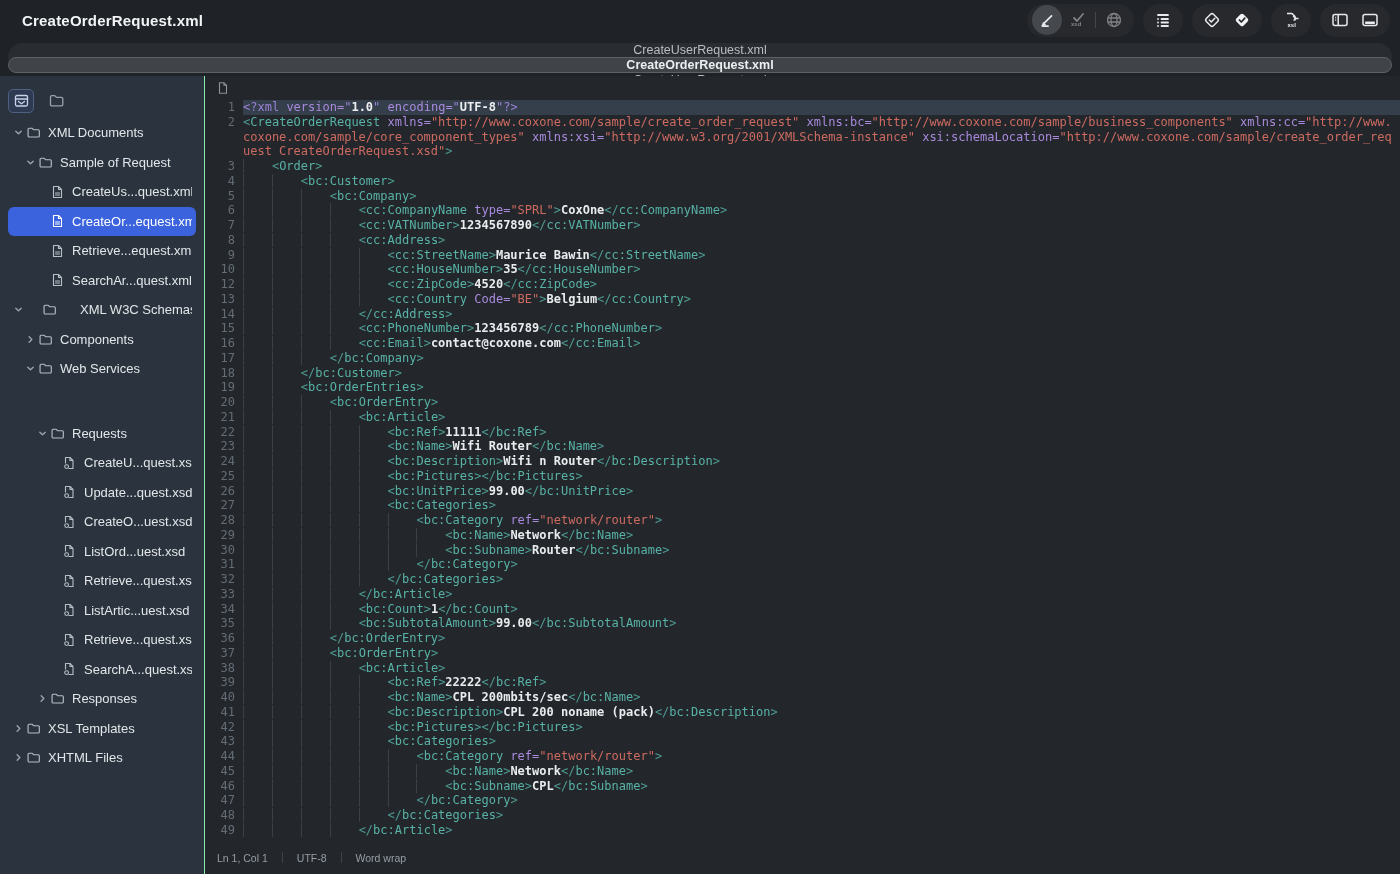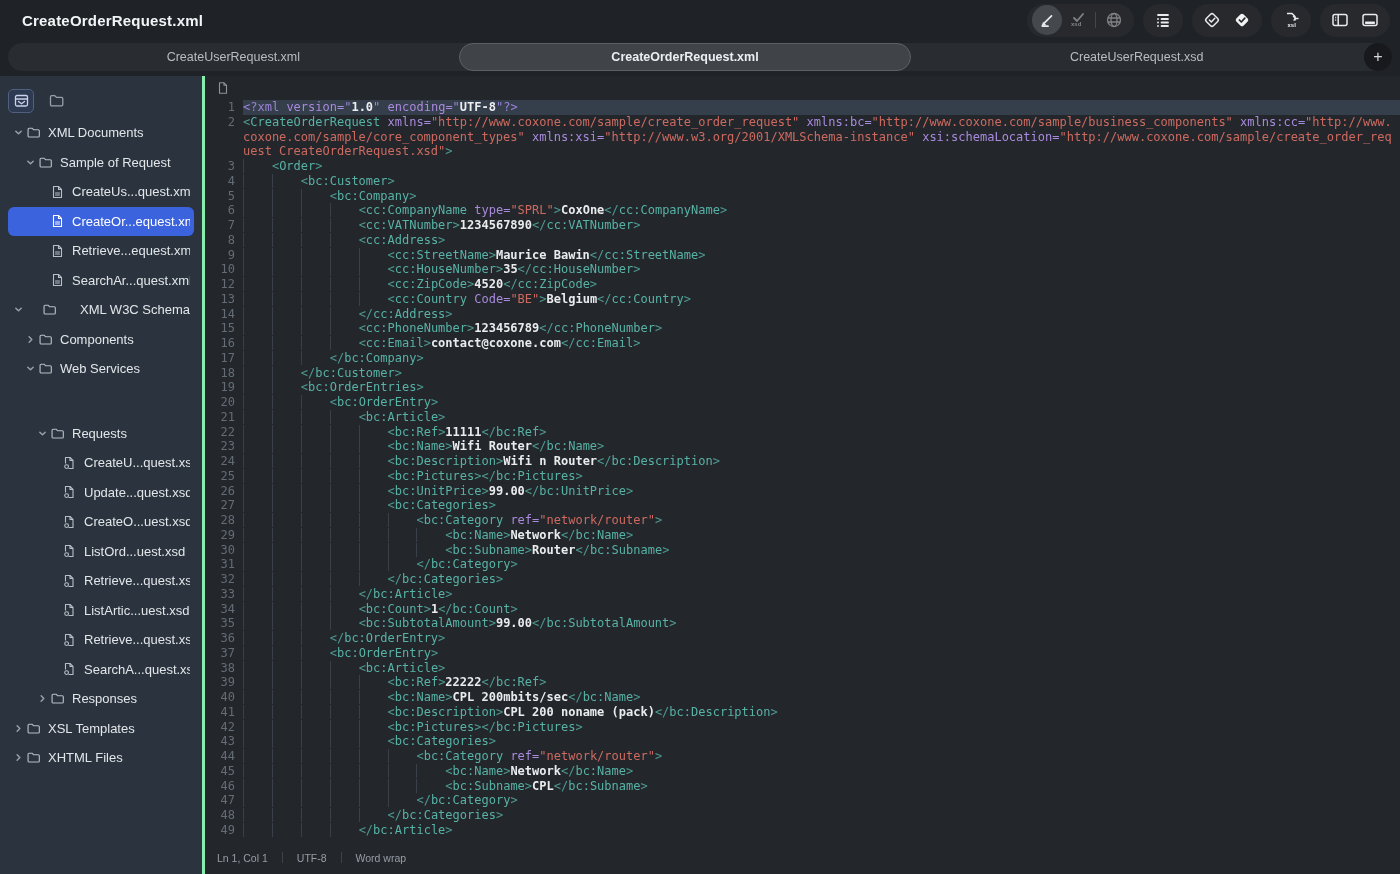--- a/index.html
+++ b/index.html
@@ -12,33 +12,33 @@
   .titlebar .title{font-size:15px;font-weight:bold;color:#f2f4f5;letter-spacing:.2px;}
   .tb-right{margin-left:auto;display:flex;align-items:center;gap:9px;}
   .pill{display:flex;align-items:center;background:#27292d;border-radius:17px;height:33px;padding:0 5px;}
   .tbtn{width:30px;height:30px;border-radius:50%;display:flex;align-items:center;justify-content:center;cursor:pointer;}
   .tbtn.sel{background:#45494e;}
   .tbtn svg{display:block;}
   .tb-div{width:1px;height:16px;background:#43474c;margin:0 3px;}
   .dim{opacity:.5;}
 
   
-  .tabstrip{display:flex;align-items:stretch;height:28px;margin:3px 8px 0 8px;background:#292c31;border-radius:16px;}
+  .tabstrip{display:flex;align-items:stretch;height:28px;margin:3px 8px 0 8px;background:#292c31;border-radius:16px;flex-direction:column;}
   .tab{flex:1;display:flex;align-items:center;justify-content:center;font-size:12.5px;color:#b9bdc1;
        cursor:pointer;position:relative;border-radius:16px;}
   .tab .sep{position:absolute;left:0;top:7px;bottom:7px;width:1px;background:#3c4045;}
   .tab.active{background:#404449;border:1px solid #5d6166;color:#eceef0;font-weight:bold;}
   .tab-add{width:28px;height:28px;border-radius:50%;background:#17191d;color:#d6d9dc;display:flex;
            align-items:center;justify-content:center;font-size:16px;cursor:pointer;margin-left:2px;flex:none;}
 
   
   .body{position:absolute;top:76px;left:0;right:0;bottom:0;display:flex;}
 
   
-  .sidebar{width:205px;flex:none;background:#2b343e;border-right:3px solid #86efac;overflow:hidden;}
+  .sidebar{width:205px;flex:none;background:#2b343e;border-right:1px solid #86efac;overflow:hidden;}
   .side-icons{display:flex;align-items:center;gap:9px;padding:9px 0 0 8px;height:40px;}
   .sicon{width:26px;height:24px;border-radius:5px;display:flex;align-items:center;justify-content:center;cursor:pointer;}
   .sicon.sel{background:#2e3a52;border:1px solid #506081;}
   .tree{padding-top:2px;}
   .tree-item{height:29.5px;display:flex;align-items:center;font-size:13px;color:#e2e6e9;cursor:pointer;
              margin:0 8px;border-radius:6px;padding-right:4px;}
   .tree-item .chev{width:13px;flex:none;display:flex;align-items:center;justify-content:center;color:#98a2ab;}
   .tree-item .ticon{width:17px;flex:none;display:flex;align-items:center;justify-content:center;margin-right:6px;color:#b7c0c7;}
   .tree-item .tlabel{white-space:nowrap;overflow:hidden;font-weight:500;}
   .tree-item.selected{background:#3b63dd;color:#ffffff;}

